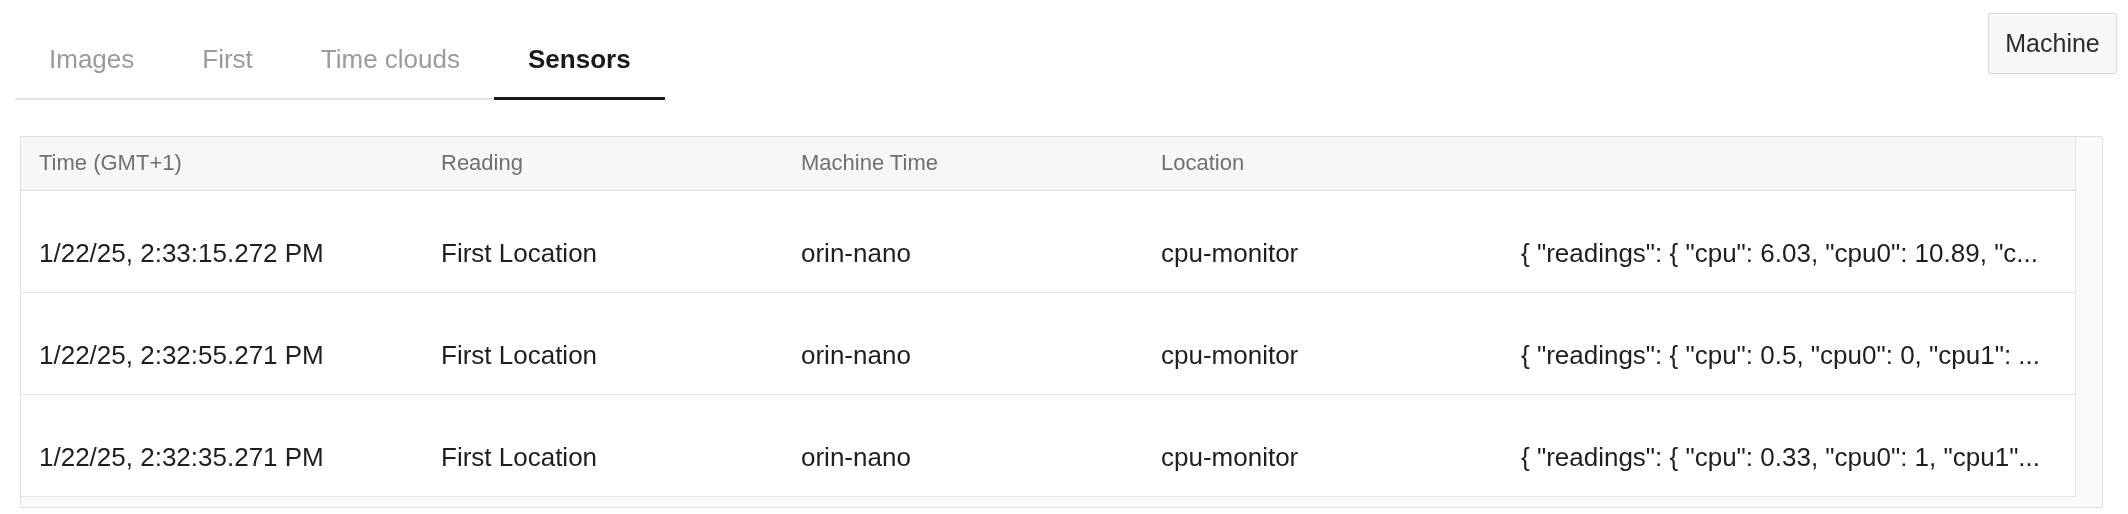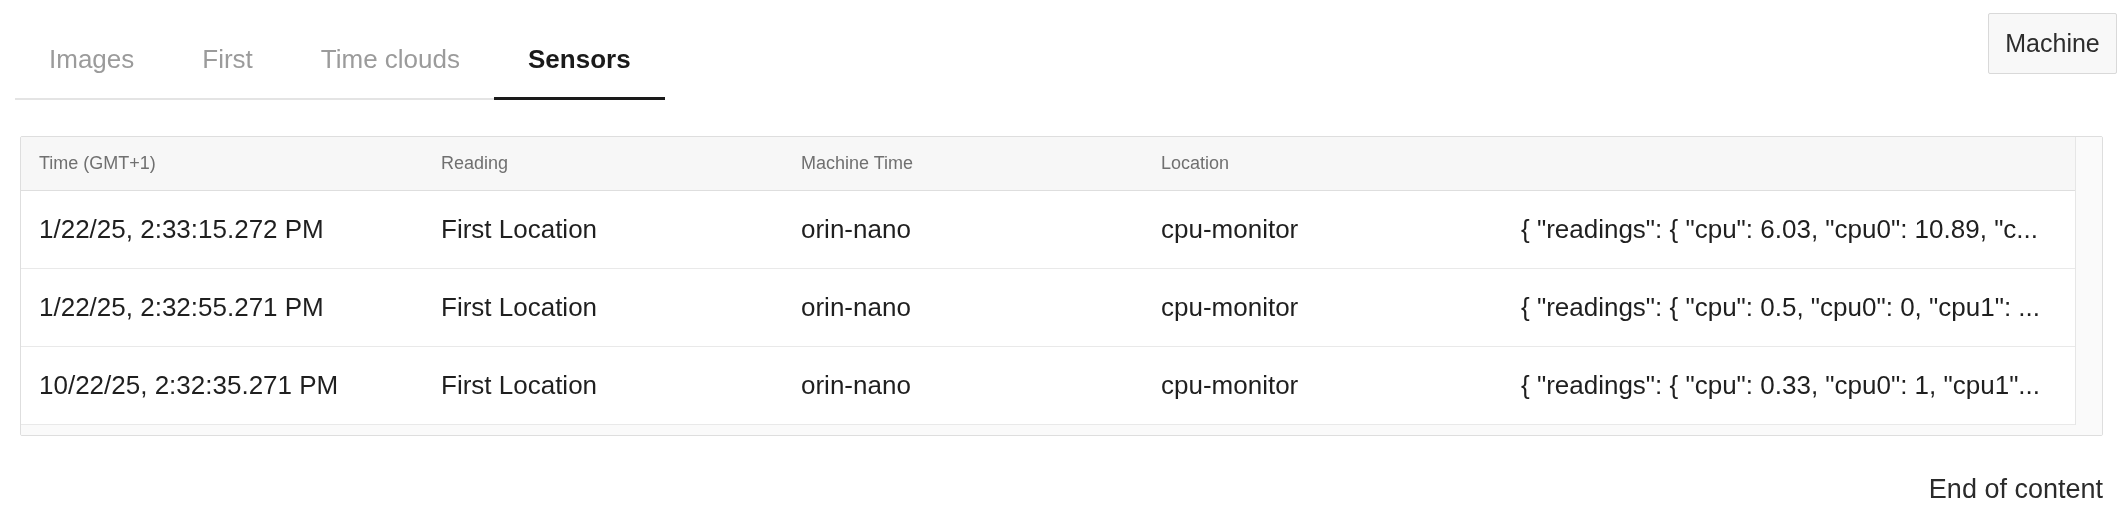--- a/index.html
+++ b/index.html
@@ -60,26 +60,27 @@
     display:grid;
     grid-template-columns:402px 360px 360px 360px 1fr;
     align-items:center;
   }
   .thead{
     height:54px;
     background:var(--header-bg);
     border-bottom:1px solid var(--border);
   }
   .th{
-    font-size:18px;color:var(--header-text);
+    font-size:22px;color:var(--header-text);
     padding-left:18px;white-space:nowrap;overflow:hidden;
   }
   .trow{
     height:78px;background:#fff;
     border-bottom:1px solid #e9e9e9;
+    margin-top:24px;
   }
   .trow:last-of-type{border-bottom:1px solid #e9e9e9;}
   .td{
     font-size:26px;color:var(--text);
     padding-left:18px;white-space:nowrap;overflow:hidden;
   }
   .td.reading{padding-right:30px;}
   .gutter-v{
     position:absolute;top:0;right:0;bottom:10px;width:27px;
     background:var(--gutter-bg);
@@ -126,21 +127,21 @@
 
   <div class="grid-row trow">
     <div class="td">1/22/25, 2:32:55.271 PM</div>
     <div class="td">First Location</div>
     <div class="td">orin-nano</div>
     <div class="td">cpu-monitor</div>
     <div class="td reading">{ "readings": { "cpu": 0.5, "cpu0": 0, "cpu1": ...</div>
   </div>
 
   <div class="grid-row trow">
-    <div class="td">10/22/25, 2:32:35.271 PM</div>
+    <div class="td">1/22/25, 2:32:35.271 PM</div>
     <div class="td">First Location</div>
     <div class="td">orin-nano</div>
     <div class="td">cpu-monitor</div>
     <div class="td reading">{ "readings": { "cpu": 0.33, "cpu0": 1, "cpu1"...</div>
   </div>
 
   <div class="gutter-h"></div>
   <div class="gutter-v"></div>
 </div>
 

